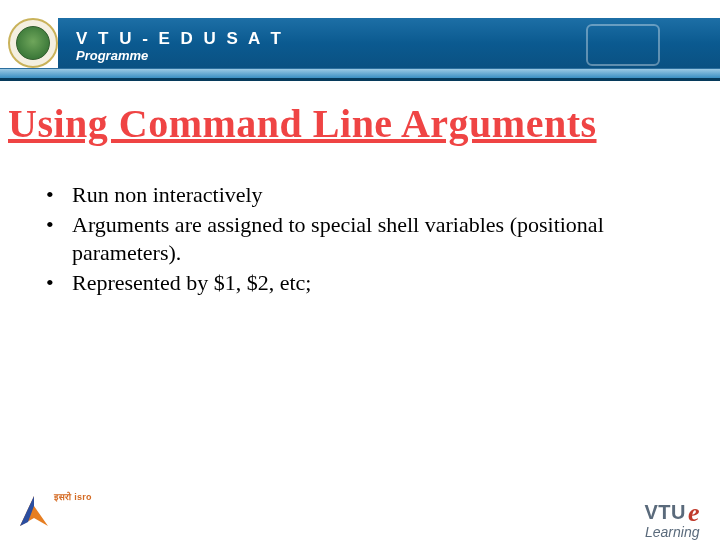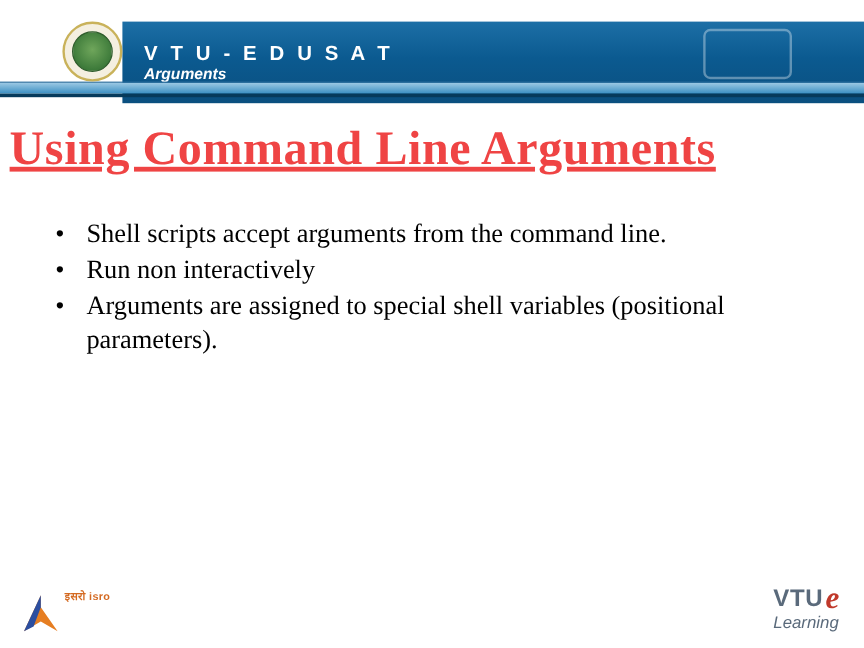--- a/index.html
+++ b/index.html
@@ -15,24 +15,23 @@
   
   .header {
     position: relative;
     height: 92px;
     background: #fff;
   }
   .header-bar {
     position: absolute;
     top: 18px;
     left: 0; right: 0;
-    height: 68px;
+    height: 56px;
     display: flex;
     align-items: stretch;
-    padding-left: 44px;
   }
   .logo-circle {
     width: 50px; height: 50px;
     border-radius: 50%;
     background: #f4efe0;
     border: 2px solid #c9b25a;
     display: flex;
     align-items: center; justify-content: center;
     margin-left: 8px;
     position: relative;
@@ -134,23 +133,23 @@
     font-size: 9px;
     font-weight: bold;
     color: #1a3e8a;
     letter-spacing: 0.3px;
     margin-top: -2px;
   }
   .isro-text .hindi { color: #d46a22; }
 
   .footer-right {
     position: absolute;
-    right: 20px; bottom: 14px;
+    right: 20px; bottom: 0;
     font-family: Arial, sans-serif;
-    text-align: left;
+    text-align: center;
   }
   .vtu-logo {
     font-size: 20px;
     font-weight: bold;
     color: #5a6a7b;
     letter-spacing: 0.5px;
   }
   .vtu-logo .e {
     color: #c0392b;
     font-style: italic;
@@ -169,34 +168,34 @@
 </head>
 <body>
 
 <div class="header">
   <div class="header-bar">
     <div class="logo-circle">
       <div class="logo-inner"></div>
     </div>
     <div class="title-wrap">
       <div class="brand-main">V T U  -  E D U S A T</div>
-      <div class="brand-sub">Arguments</div>
+      <div class="brand-sub">Programme</div>
     </div>
   </div>
   <div class="header-underline"></div>
   <div class="header-bottom"></div>
 </div>
 
 <h1 class="heading">Using Command Line Arguments</h1>
 
 <div class="content">
   <ul>
-    <li>Shell scripts accept arguments from the command line.</li>
     <li>Run non interactively</li>
     <li>Arguments are assigned to special shell variables (positional parameters).</li>
+    <li>Represented by $1, $2, etc;</li>
   </ul>
 </div>
 
 <div class="footer-left">
   <div class="isro-mark">
     <svg viewBox="0 0 40 40">
       <path d="M6 34 L20 4 L20 14 L34 34 L20 26 Z" fill="#e67e22"></path>
       <path d="M6 34 L14 30 L20 14 L20 4 Z" fill="#2b4ea0"></path>
     </svg>
   </div>

